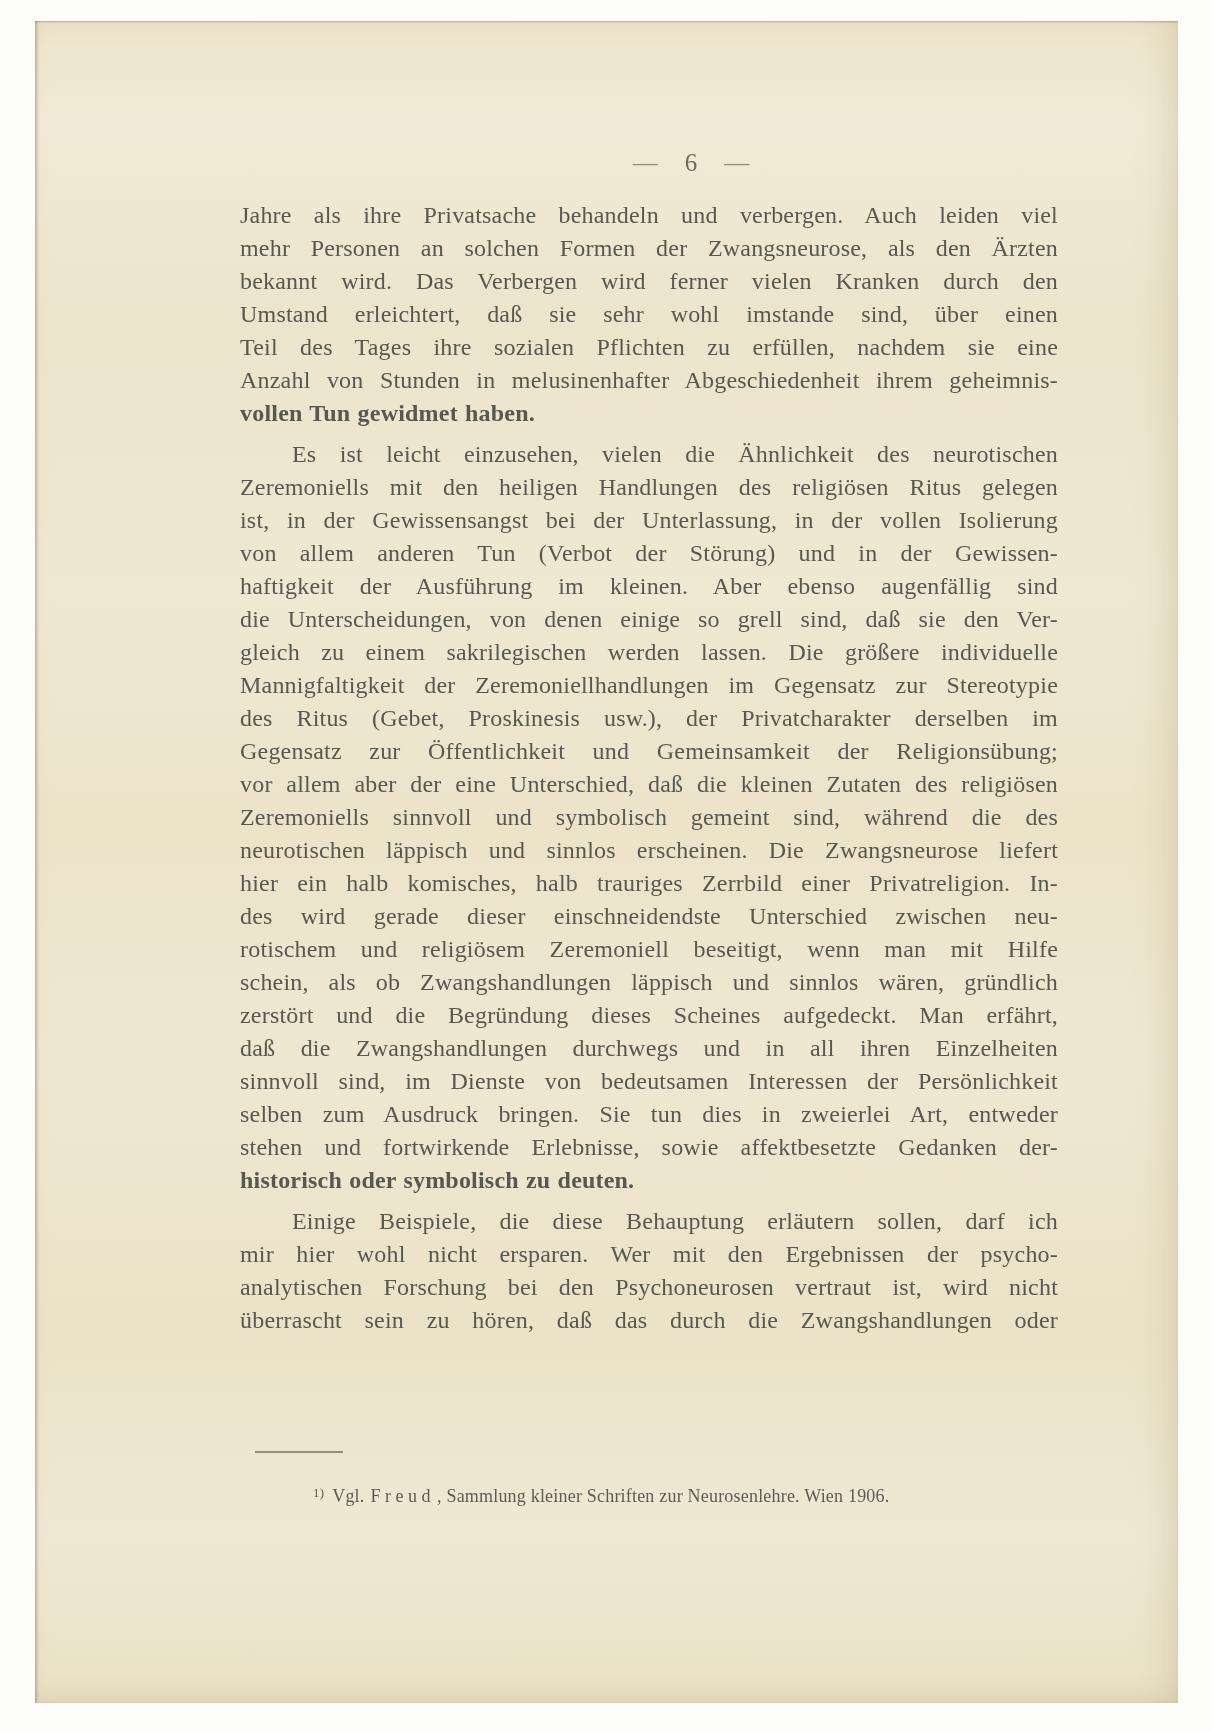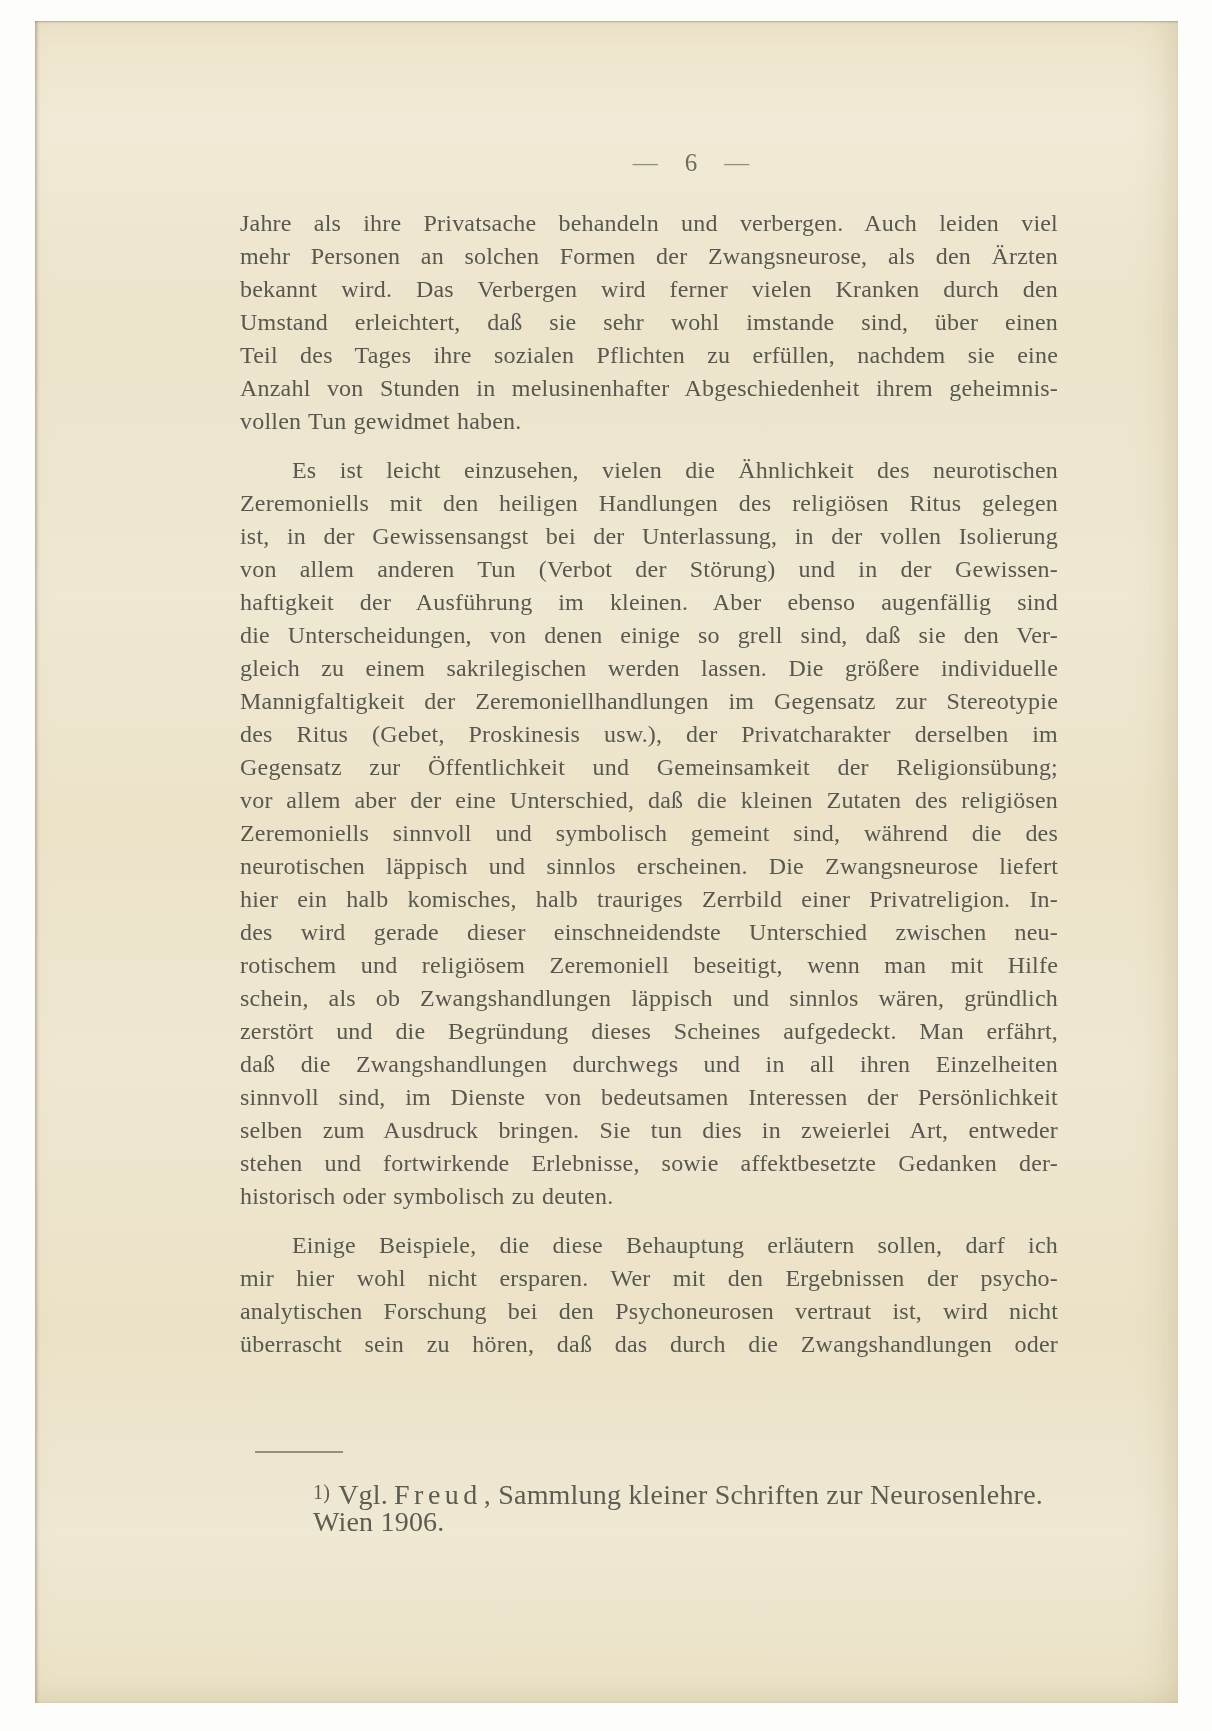--- a/index.html
+++ b/index.html
@@ -59,48 +59,49 @@
     position: absolute;
     left: 205px;
     top: 170px;
     width: 818px;
     color: #585850;
     font-size: 24px;
     line-height: 33px;
     letter-spacing: 0.2px;
     word-spacing: 1px;
   }
-  .para { margin: 16px 0 7px 0; }
+  .para { margin: 8px 0 7px 0; }
   .para:last-child { margin-bottom: 0; }
   .line {
     text-align: justify;
     text-align-last: justify;
     white-space: normal;
   }
   .line.lastline {
     text-align-last: left;
+    font-weight: bold;
   }
   .para.indent .line:first-child { padding-left: 52px; }
 
   .footnote-rule {
     position: absolute;
     left: 220px;
     top: 1430px;
     width: 88px;
     height: 2px;
     background: #74725f;
     opacity: 0.75;
   }
   .footnote {
     position: absolute;
     left: 278px;
     top: 1458px;
     width: 790px;
     color: #5d5c52;
-    font-size: 28px;
+    font-size: 18px;
     line-height: 27px;
     letter-spacing: 0.2px;
   }
   .footnote sup {
     font-size: 0.72em;
     vertical-align: 5px;
     margin-right: 6px;
   }
   .footnote .gesperrt {
     letter-spacing: 4.5px;

